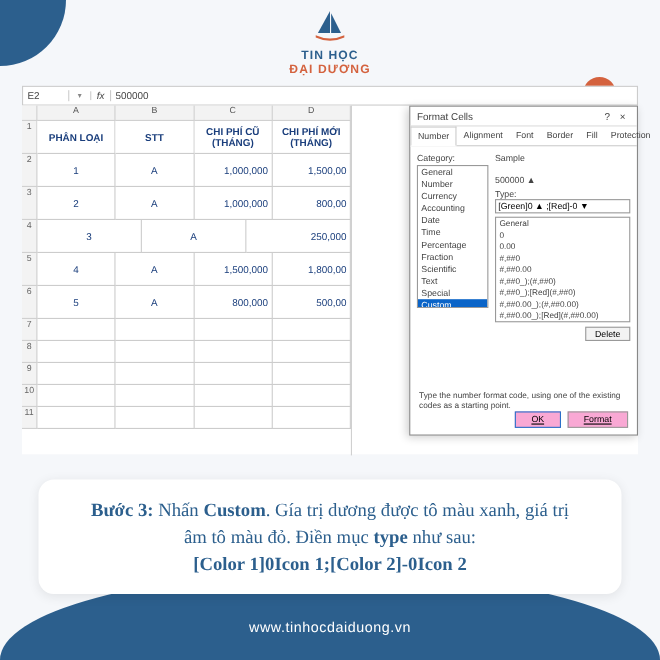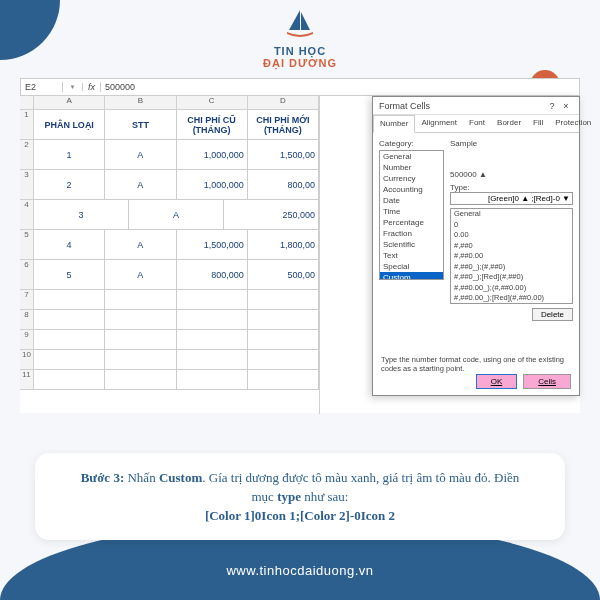--- a/index.html
+++ b/index.html
@@ -54,36 +54,36 @@
   .tabs { display: flex; border-bottom: 1px solid #ccc; height: 18px; font-size: 8px; }
   .tab { padding: 3px 6px; color: #444; cursor: pointer; }
   .tab.active { border: 1px solid #ccc; border-bottom: 1px solid #fff; background: #fff; margin-bottom: -1px; }
   .dlg-body { display: flex; padding: 6px; gap: 6px; height: 222px; }
   .cat-col { width: 65px; }
   .cat-label { margin-bottom: 2px; }
   .cat-list { border: 1px solid #999; height: 130px; overflow: hidden; }
   .cat-item { padding: 1px 3px; cursor: pointer; font-size: 8px; }
   .cat-item.sel { background: #0a64c8; color: #fff; }
   .right-col { flex: 1; font-size: 8px; }
-  .sample { margin-bottom: 20px; }
+  .sample { margin-bottom: 9px; }
   .sample-val { padding: 2px 0 4px 0; }
-  .type-inp { width: 100%; border: 1px solid #999; padding: 1px 2px; font-size: 8px; margin-bottom: 3px; text-align: right; }
+  .type-inp { width: 100%; border: 1px solid #999; padding: 1px 2px; font-size: 8px; margin-bottom: 3px; }
   .fmt-list { border: 1px solid #999; height: 96px; overflow: hidden; font-size: 7.5px; }
   .fmt-item { padding: 0 3px; line-height: 10.5px; }
   .del-row { text-align: right; margin-top: 4px; }
   .del-btn { border: 1px solid #999; background: #f3f3f3; padding: 1px 8px; font-size: 8px; cursor: pointer; }
   .hint { padding: 0 8px; font-size: 7.5px; color: #444; }
   .dlg-foot { position: absolute; bottom: 6px; right: 8px; display: flex; gap: 6px; }
   .dlg-btn { border: 1px solid #999; background: #f9a8d4; padding: 2px 14px; font-size: 8px; cursor: pointer; text-decoration: underline; }
   .dlg-btn.primary { border-color: #2a6fc9; }
 
   .instruction {
     position: absolute; bottom: 60px; left: 50%; transform: translateX(-50%);
     width: 530px; background: #fff; border-radius: 14px; padding: 16px 38px 14px;
-    text-align: center; font-size: 13px; line-height: 1.45; color: #2c5f8d;
+    text-align: center; font-size: 17px; line-height: 1.45; color: #2c5f8d;
     font-family: Georgia, serif;
     box-shadow: 0 2px 10px rgba(0,0,0,0.08);
   }
   .instruction b { font-weight: bold; }
   .url {
     position: absolute; bottom: 22px; left: 50%; transform: translateX(-50%);
     font-size: 13px; color: #fff; letter-spacing: 0.5px; z-index: 5;
   }
 </style>
 </head>
@@ -251,21 +251,21 @@
             <div class="fmt-item">#,##0.00_);(#,##0.00)</div>
             <div class="fmt-item">#,##0.00_);[Red](#,##0.00)</div>
             <div class="fmt-item">$#,##0_);($#,##0)</div>
           </div>
         <div class="del-row"><button class="del-btn">Delete</button></div>
       </div>
     </div>
     <div class="hint">Type the number format code, using one of the existing codes as a starting point.</div>
     <div class="dlg-foot">
       <button class="dlg-btn primary">OK</button>
-      <button class="dlg-btn">Cells</button>
+      <button class="dlg-btn">Format</button>
     </div>
   </div>
 </div>
 
 <div class="instruction">
   <b>Bước 3:</b><span> Nhấn </span><b>Custom</b><span>. Gía trị dương được tô màu xanh, giá trị âm tô màu đỏ. Điền mục </span><b>type</b><span> như sau:</span><br>
   <b>[Color 1]0Icon 1;[Color 2]-0Icon 2</b>
 </div>
 
 <div class="url">www.tinhocdaiduong.vn</div>

